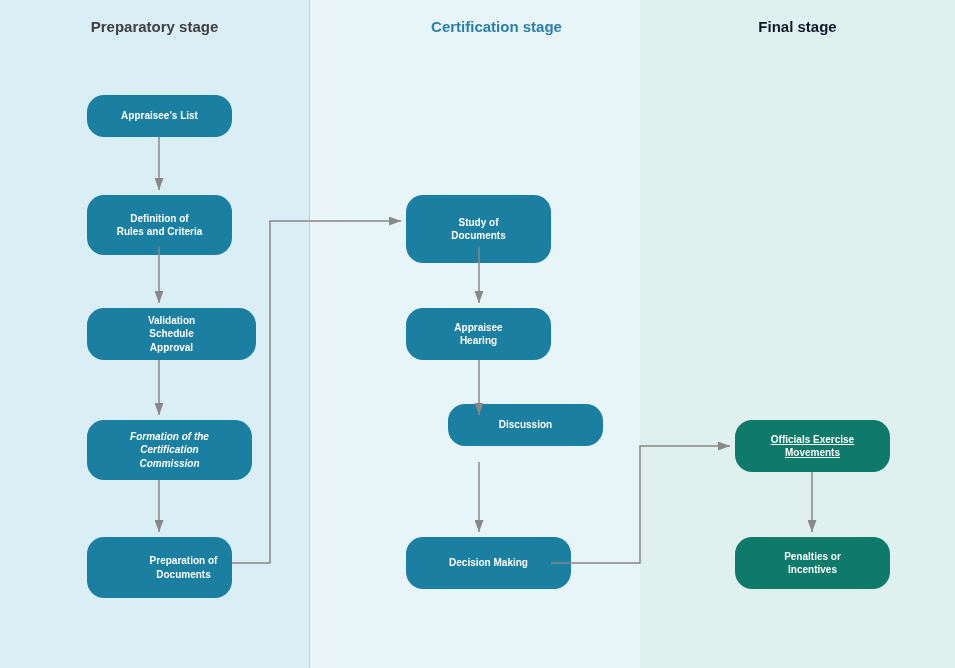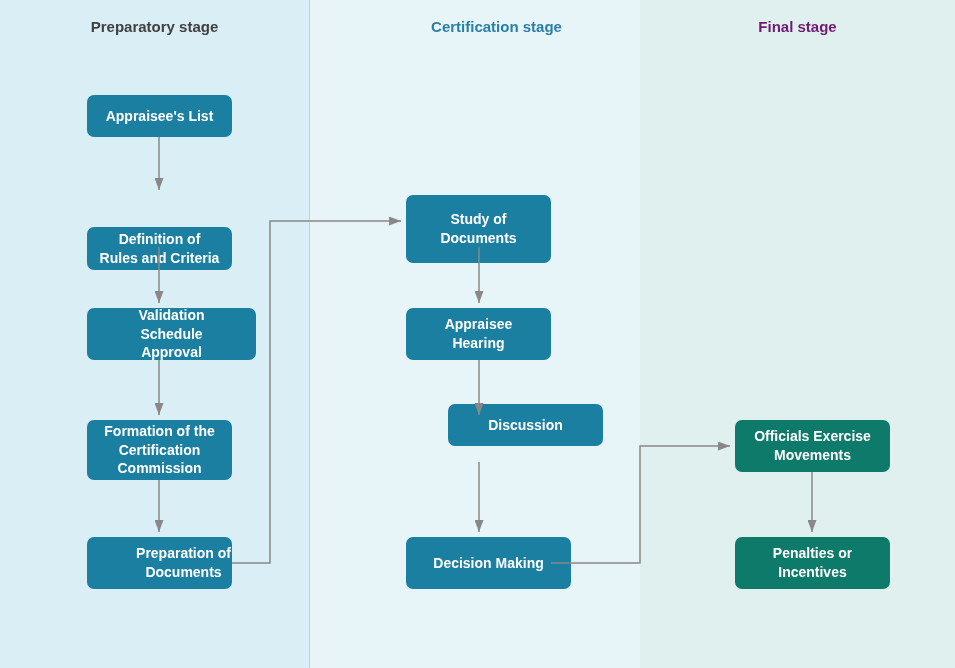--- a/index.html
+++ b/index.html
@@ -57,27 +57,27 @@
     }
     .col-title {
       text-align: center;
       font-size: 15px;
       font-weight: bold;
       padding-top: 18px;
       padding-bottom: 10px;
     }
     .col-prep .col-title { color: #404040; }
     .col-cert .col-title { color: #2a7fa8; }
-    .col-final .col-title { color: #701a75; }
+    .col-final .col-title { color: #0f172a; }
 
     .box {
       position: absolute;
-      border-radius: 7px;
+      border-radius: 17px;
       color: white;
-      font-size: 14px;
+      font-size: 10px;
       font-weight: bold;
       text-align: center;
       display: flex;
       align-items: center;
       justify-content: center;
       line-height: 1.35;
     }
     .box-blue { background: #1a7fa0; }
     .box-teal { background: #0e7a6a; }
   </style>
@@ -93,38 +93,38 @@
     <div class="col-title">Certification stage</div>
   </div>
   <div class="col-final">
     <div class="col-title">Final stage</div>
   </div>
 
   <div class="box box-blue" style="left:87px; top:95px; width:145px; height:42px;">
     <span>Appraisee's List</span>
   </div>
 
-  <div class="box box-blue" style="left:87px; top:195px; width:145px; height:43px;margin-top:32px;">
+  <div class="box box-blue" style="left:87px; top:195px; width:145px; height:60px;">
     <span style="white-space:pre-line;">Definition of
 Rules and Criteria</span>
   </div>
 
   <div class="box box-blue" style="left:87px; top:308px; width:169px; height:52px;">
     <span style="white-space:pre-line;">Validation
 Schedule
 Approval</span>
   </div>
 
-  <div class="box box-blue" style="left:87px; top:420px; width:145px; height:60px;">
+  <div class="box box-blue" style="left:87px; top:420px; width:165px; height:60px;font-style:italic;">
     <span style="white-space:pre-line;">Formation of the
 Certification
 Commission</span>
   </div>
 
-  <div class="box box-blue" style="left:87px; top:537px; width:145px; height:52px;padding-left:48px;">
+  <div class="box box-blue" style="left:87px; top:537px; width:145px; height:61px;padding-left:48px;">
     <span style="white-space:pre-line;">Preparation of
 Documents</span>
   </div>
 
   <div class="box box-blue" style="left:406px; top:195px; width:145px; height:68px;">
     <span style="white-space:pre-line;">Study of
 Documents</span>
   </div>
 
   <div class="box box-blue" style="left:406px; top:308px; width:145px; height:52px;">
@@ -133,21 +133,21 @@
   </div>
 
   <div class="box box-blue" style="left:406px; top:404px; width:155px; height:42px;margin-left:42px;">
     <span>Discussion</span>
   </div>
 
   <div class="box box-blue" style="left:406px; top:537px; width:165px; height:52px;">
     <span style="white-space:pre-line;">Decision Making</span>
   </div>
 
-  <div class="box box-teal" style="left:735px; top:420px; width:155px; height:52px;">
+  <div class="box box-teal" style="left:735px; top:420px; width:155px; height:52px;text-decoration:underline;">
     <span style="white-space:pre-line;">Officials Exercise
 Movements</span>
   </div>
 
   <div class="box box-teal" style="left:735px; top:537px; width:155px; height:52px;">
     <span style="white-space:pre-line;">Penalties or
 Incentives</span>
   </div>
 
   <svg class="svg-overlay">

